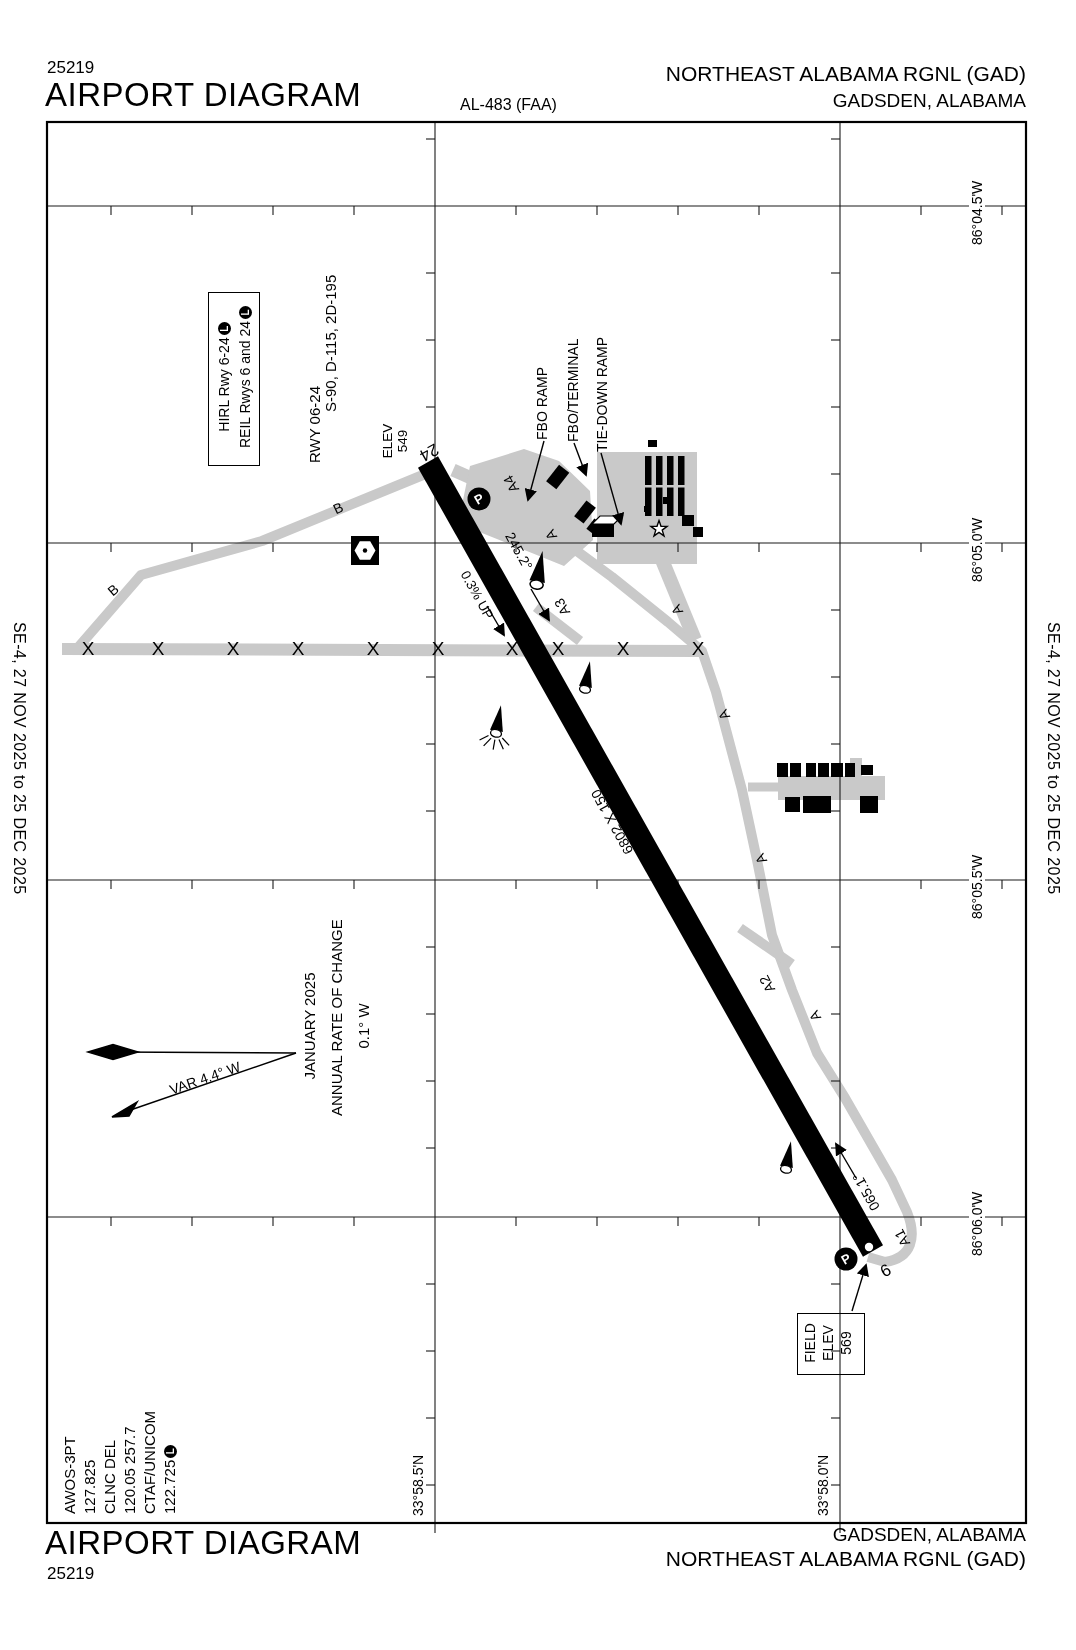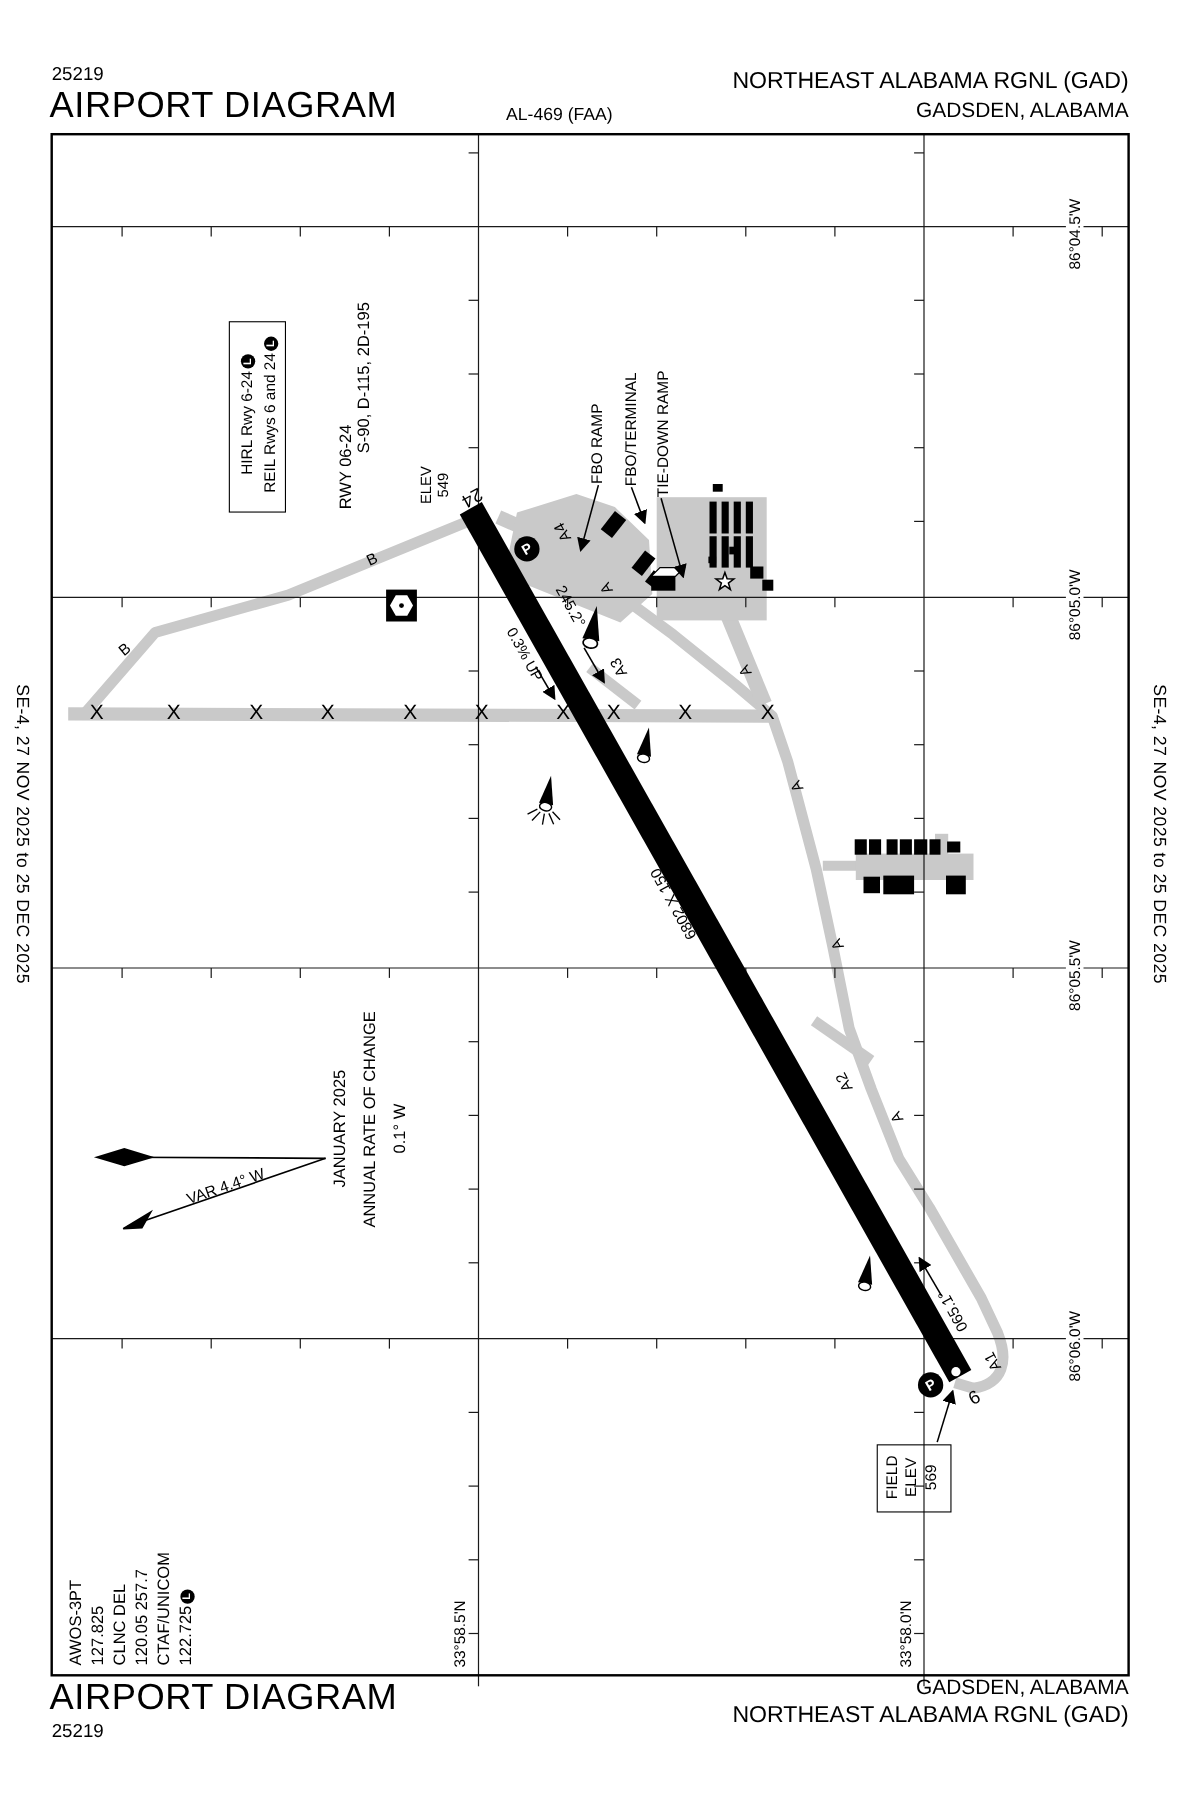--- a/index.html
+++ b/index.html
@@ -214,21 +214,21 @@
     <polygon points="88,1052 113,1044.5 138,1052 113,1059.5"></polygon>
     <line x1="296" y1="1053" x2="116" y2="1115"></line>
     <polygon points="112,1117 137,1102 129,1116"></polygon>
   </g>
 
   <rect x="47" y="122" width="979" height="1401" fill="none" stroke="#000" stroke-width="2.2"></rect>
 </svg>
 
 <div class="abs" style="left:47px;top:58px;font-size:17px">25219</div>
 <div class="abs big" style="left:45px;top:76px">AIRPORT DIAGRAM</div>
-<div class="abs" style="left:460px;top:96px;font-size:16px">AL-469 (FAA)</div>
+<div class="abs" style="left:460px;top:96px;font-size:16px">AL-483 (FAA)</div>
 <div class="abs" style="right:50px;top:62px;font-size:21px">NORTHEAST ALABAMA RGNL (GAD)</div>
 <div class="abs" style="right:50px;top:90px;font-size:19px">GADSDEN, ALABAMA</div>
 
 <div class="vdown" style="left:28px;top:622px;font-size:16px;letter-spacing:.4px">SE-4, 27 NOV 2025 to 25 DEC 2025</div>
 <div class="vdown" style="left:1062px;top:622px;font-size:16px;letter-spacing:.4px">SE-4, 27 NOV 2025 to 25 DEC 2025</div>
 
 <div class="vtext wbg" style="left:969px;top:247px">86°04.5'W</div>
 <div class="vtext wbg" style="left:969px;top:584px">86°05.0'W</div>
 <div class="vtext wbg" style="left:969px;top:921px">86°05.5'W</div>
 <div class="vtext wbg" style="left:969px;top:1258px">86°06.0'W</div>

